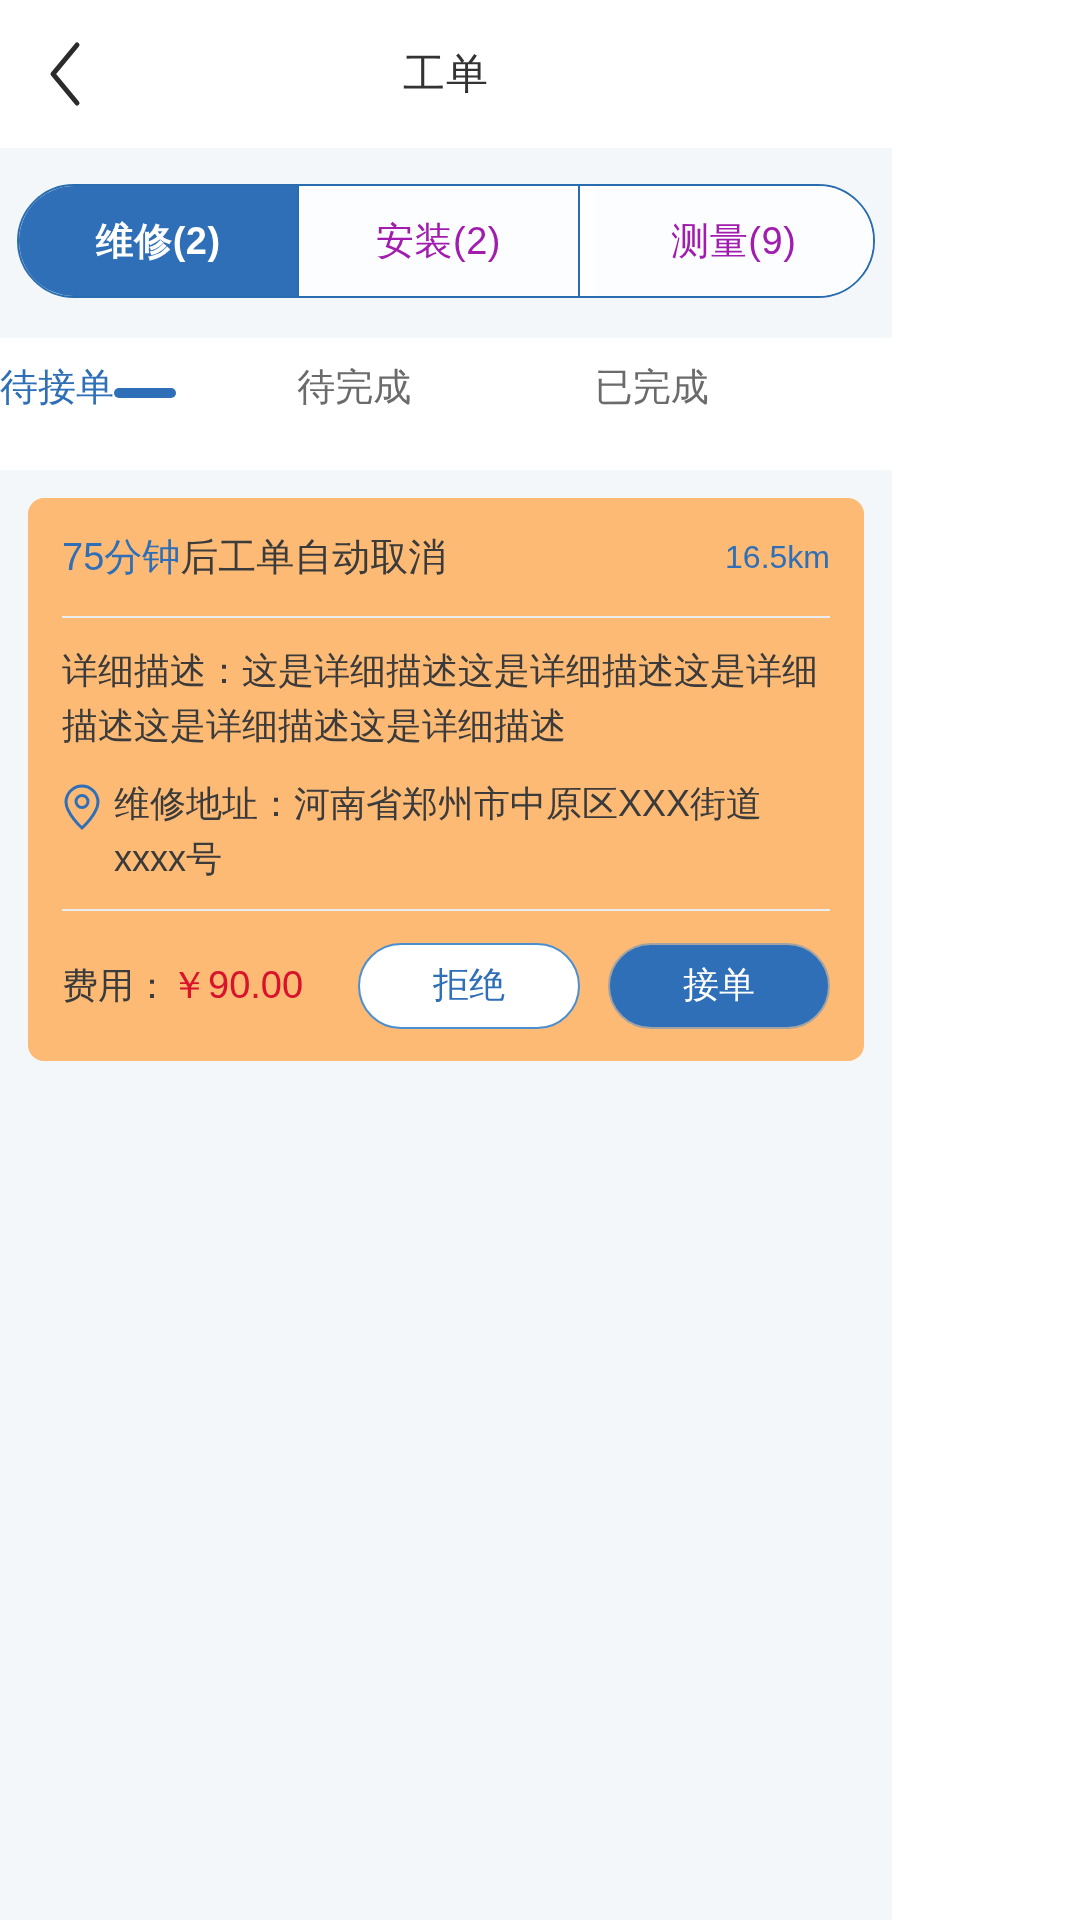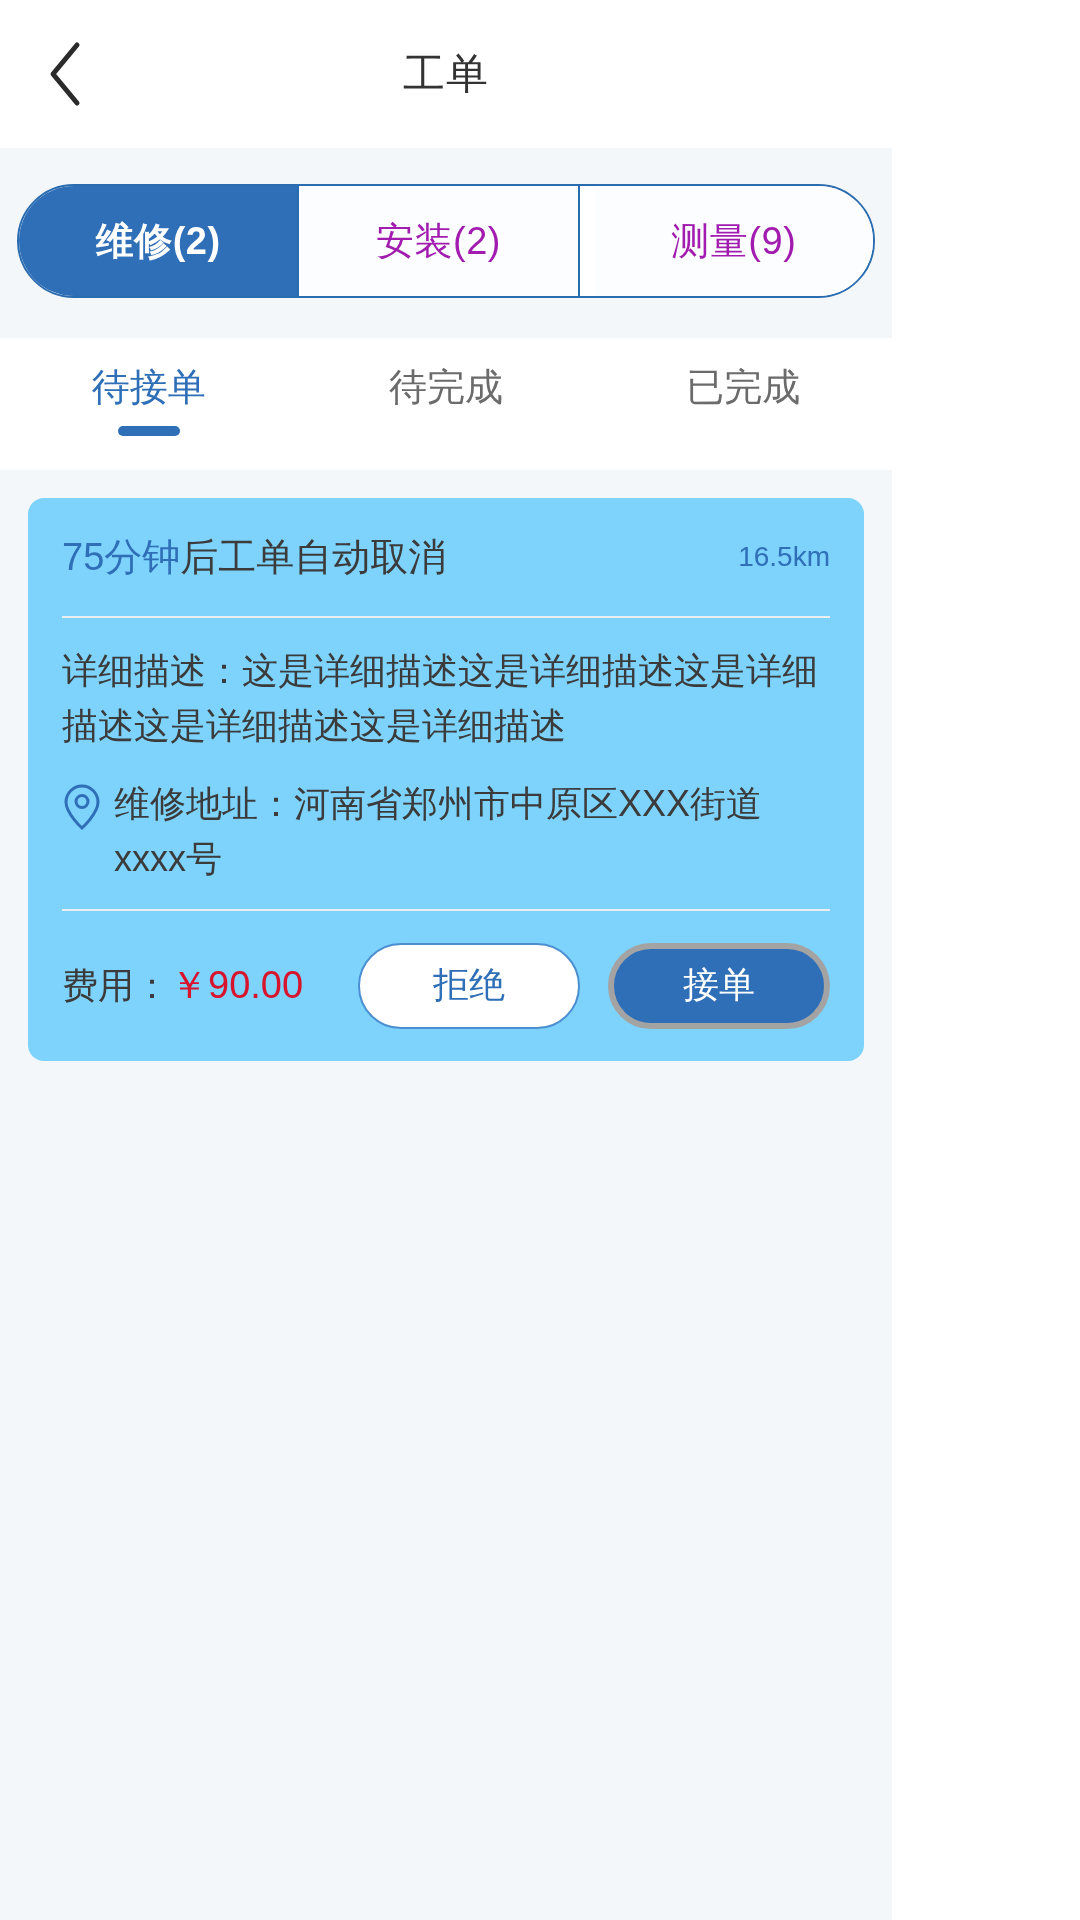--- a/index.html
+++ b/index.html
@@ -86,21 +86,21 @@
     flex:0 0 auto;
     height:132px;
     background:#ffffff;
     display:flex;
     align-items:flex-start;
     padding-top:22px;
   }
   .subtab {
     flex:1 1 0;
     display:flex;
-    flex-direction:column;
+    flex-direction:row;
     align-items:center;
     cursor:pointer;
   }
   .subtab-label {
     font-size:38px;
     color:#6b6b6b;
     line-height:1;
     padding:8px 0 0 0;
   }
   .subtab.active .subtab-label { color:#2e6fb7; }
@@ -113,37 +113,37 @@
   .subtab.active .subtab-underline { background:#2e6fb7; }
 
   
   .content {
     flex:1 1 auto;
     background:#f3f7f9;
     padding:28px 28px 0 28px;
     overflow:hidden;
   }
   .card {
-    background:#7dd3fc;
+    background:#fdba74;
     border-radius:16px;
     padding:0 34px;
   }
   .card-top {
     display:flex;
     align-items:center;
     justify-content:space-between;
     height:118px;
   }
   .timer-text {
     font-size:38px;
     color:#3b3b3b;
   }
   .timer-strong { color:#2e6fb7; }
   .distance {
-    font-size:28px;
+    font-size:32px;
     color:#2e6fb7;
   }
   .divider {
     height:2px;
     background:#ebeef0;
   }
   .card-body { padding:26px 0 4px 0; }
   .info-line {
     font-size:36px;
     color:#3b3b3b;
@@ -191,21 +191,21 @@
     font-size:36px;
     cursor:pointer;
   }
   .btn-reject {
     background:#ffffff;
     border:2px solid #4b8fd0;
     color:#2e6fb7;
   }
   .btn-accept {
     background:#2e6fb7;
-    border:6px solid #a3a3a3;
+    border:2px solid #a3a3a3;
     color:#ffffff;
     text-align:right;
   }
 </style>
 </head>
 <body>
 
 <div class="screen">
 
   <div class="header">

